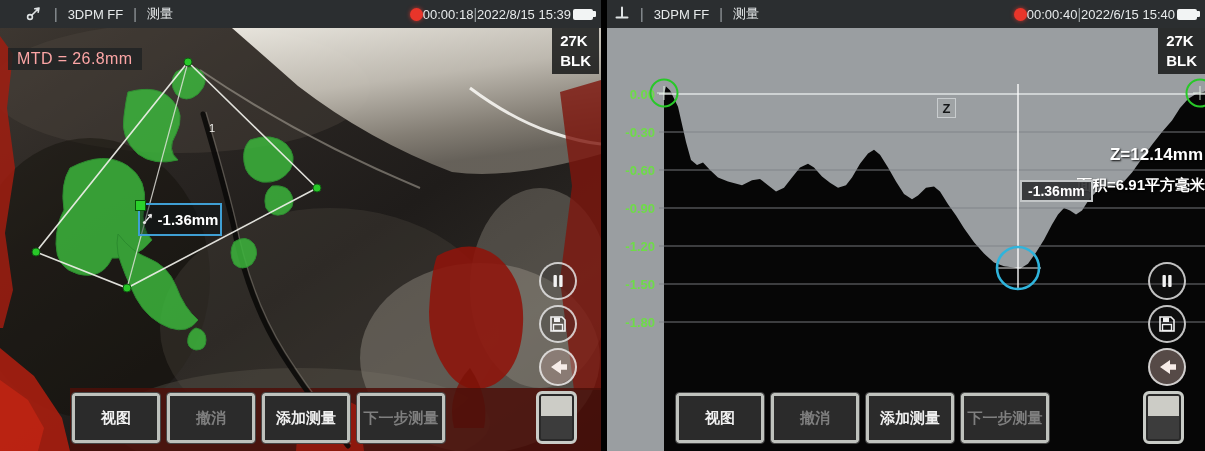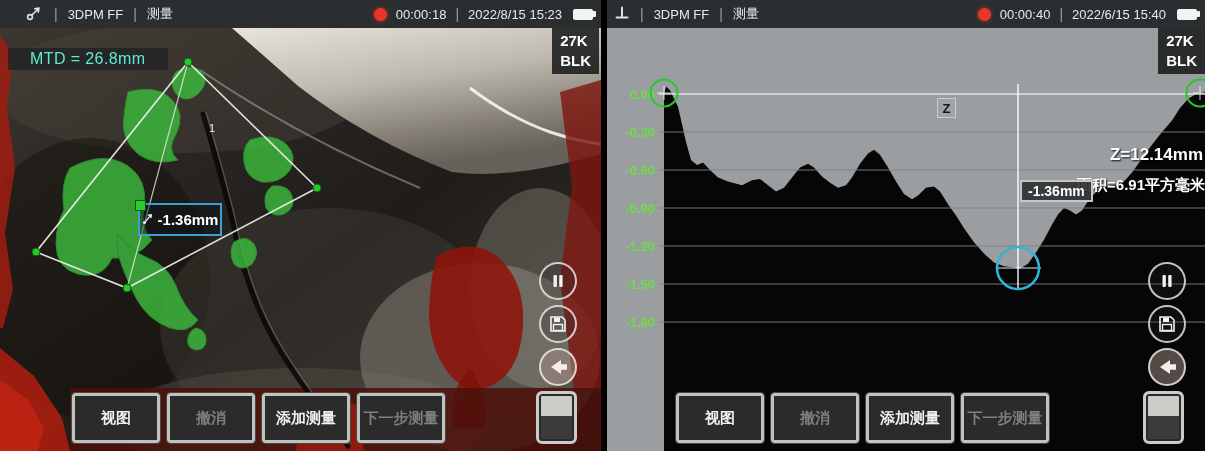--- a/index.html
+++ b/index.html
@@ -7,28 +7,28 @@
        font-family:"Liberation Sans","DejaVu Sans",sans-serif;}
   .panel{position:absolute;top:0;height:451px;overflow:hidden;background:#000;}
   #panel-left{left:0;width:601px;}
   #panel-right{left:607px;width:598px;}
   .statusbar{position:absolute;top:0;left:0;right:0;height:28px;background:#2b2e30;
              display:flex;align-items:center;color:#e7eaeb;font-size:13px;z-index:30;}
   .sb-left{display:flex;align-items:center;gap:10px;}
   #panel-left .sb-left{padding-left:26px;}
   #panel-right .sb-left{padding-left:7px;}
   .sb-sep{color:#9aa0a3;font-size:14px;}
-  .sb-right{margin-left:auto;display:flex;align-items:center;gap:9px;padding-right:8px;}
+  .sb-right{margin-left:auto;display:flex;align-items:center;padding-right:8px;}
   .rec-dot{width:13px;height:13px;border-radius:50%;background:#e8352a;box-shadow:0 0 4px rgba(232,53,42,.8);}
   .battery{position:relative;width:20px;height:11px;background:#f2f4f4;border-radius:2px;margin-left:2px;}
   .battery::after{content:"";position:absolute;right:-3px;top:2.5px;width:3px;height:6px;background:#f2f4f4;border-radius:0 1px 1px 0;}
   .content{position:absolute;top:28px;left:0;right:0;bottom:0;background:#111;}
   .content > svg.base{position:absolute;left:0;top:0;}
-  .mtd-box{position:absolute;background:rgba(32,34,35,.82);color:#5eead4;font-size:16px;
-           padding:2px 22px;letter-spacing:.4px;white-space:nowrap;z-index:10;}
+  .mtd-box{position:absolute;background:rgba(32,34,35,.82);color:#fca5a5;font-size:16px;
+           padding:2px 9px;letter-spacing:.4px;white-space:nowrap;z-index:10;}
   .res-badge{position:absolute;top:0;right:0;background:rgba(22,23,24,.85);color:#fff;
              font-weight:bold;font-size:15px;line-height:1.3;padding:3px 8px 4px;z-index:10;}
   .round-icon{position:absolute;width:38px;height:38px;border-radius:50%;
               border:2px solid rgba(240,240,240,.8);background:rgba(40,40,40,.25);
               display:flex;align-items:center;justify-content:center;z-index:20;box-sizing:border-box;}
   .round-icon.back{background:rgba(166,142,136,.5);}
   .action-bar{position:absolute;bottom:8px;display:flex;gap:7px;z-index:20;}
   .btn{width:88px;height:50px;background:#2b2b2b;border:3px solid #bfc2bd;outline:1px solid #474747;
        border-radius:3px;color:#f1f1f1;font-size:15px;font-weight:bold;
        display:flex;align-items:center;justify-content:center;box-sizing:border-box;white-space:nowrap;}
@@ -66,21 +66,21 @@
       </span>
       <span class="sb-sep">|</span>
       <span>3DPM FF</span>
       <span class="sb-sep">|</span>
       <span>测量</span>
     </span>
     <span class="sb-right">
       <span class="rec-dot"></span>
       <span>00:00:18</span>
       <span class="sb-sep">|</span>
-      <span>2022/8/15 15:23</span>
+      <span>2022/8/15 15:39</span>
       <span class="battery"></span>
     </span>
   </div>
 
   <div class="content">
     <svg class="base" width="601" height="423" viewBox="0 0 601 423">
       <defs>
         <linearGradient id="rockBase" x1="0" y1="0" x2="1" y2="1">
           <stop offset="0" stop-color="#3d3731"></stop>
             <stop offset=".3" stop-color="#292522"></stop>

